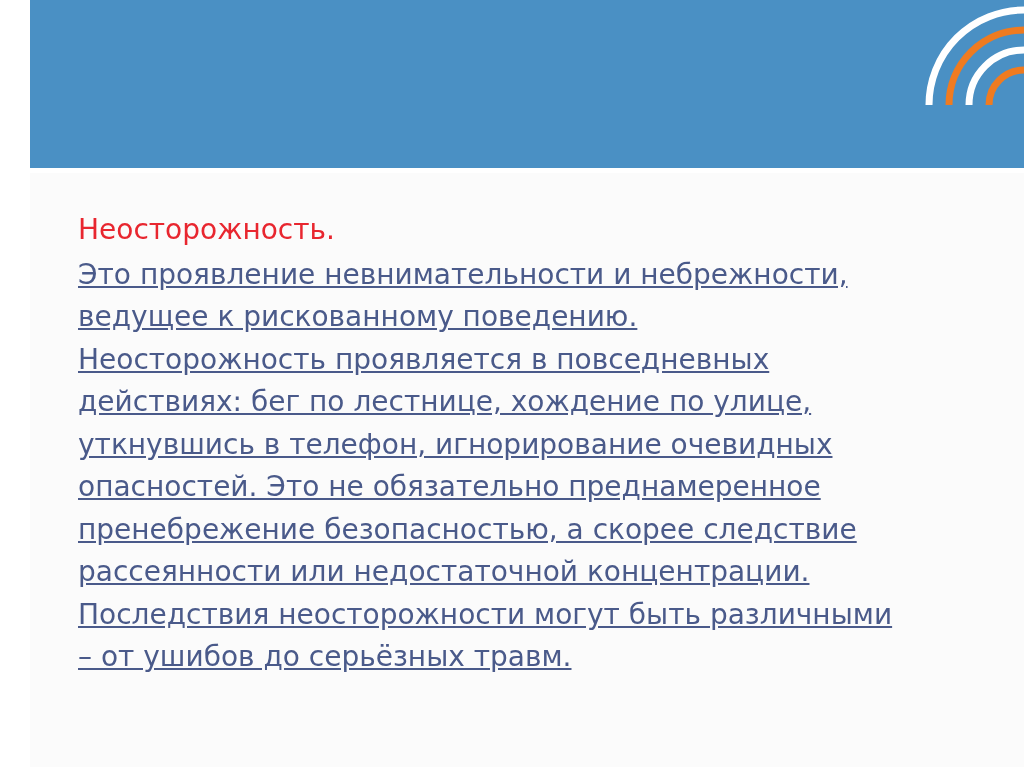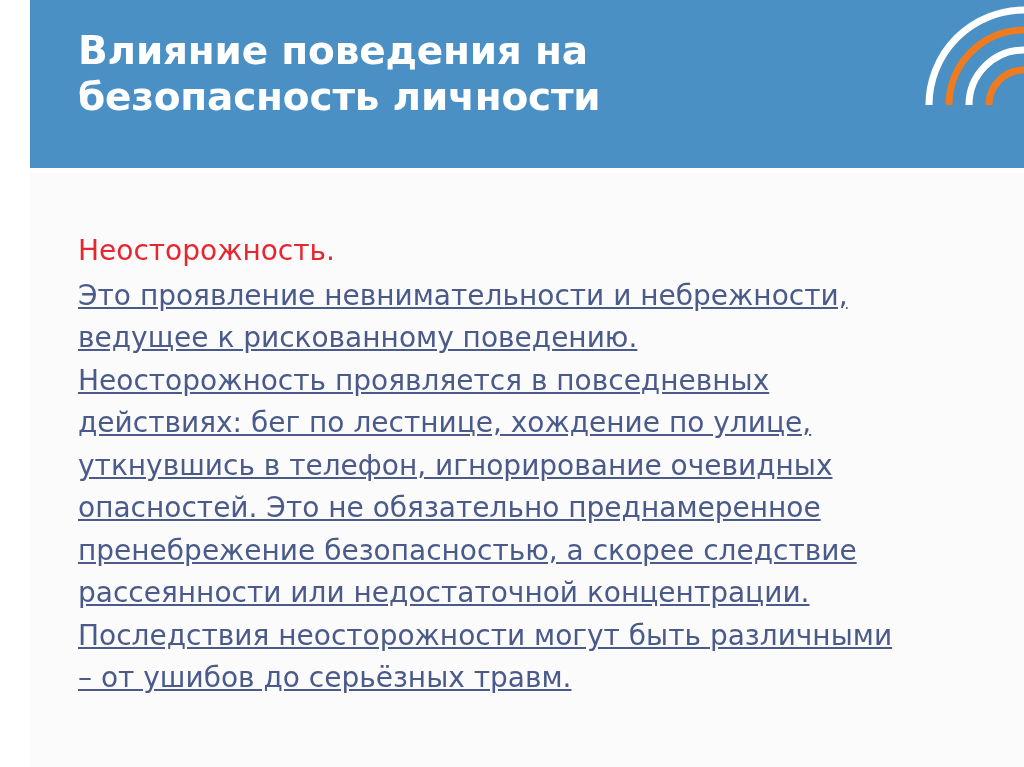--- a/index.html
+++ b/index.html
@@ -89,21 +89,21 @@
     left: 30px;
     top: 173px;
     width: 994px;
     height: 594px;
     background: #fbfbfb;
     z-index: 2;
   }
   .content {
     position: absolute;
     left: 78px;
-    top: 230px;
+    top: 209px;
     width: 900px;
     z-index: 4;
   }
   .lead {
     color: #e8262f;
     font-size: 28px;
     line-height: 1.52;
     margin: 0 0 2px 0;
   }
   .para {
@@ -126,22 +126,20 @@
     <svg width="160" height="150" viewBox="0 0 160 150" xmlns="http://www.w3.org/2000/svg">
       <g fill="none" stroke-linecap="butt">
         <path d="M160 10 A 95 95 0 0 0 65 105" stroke="#ffffff" stroke-width="7"></path>
         <path d="M160 30 A 75 75 0 0 0 85 105" stroke="#ef7b20" stroke-width="7"></path>
         <path d="M160 50 A 55 55 0 0 0 105 105" stroke="#ffffff" stroke-width="7"></path>
         <path d="M160 70 A 35 35 0 0 0 125 105" stroke="#ef7b20" stroke-width="7"></path>
       </g>
     </svg>
   </div>
 
-  <div class="header-title">Влияние поведения на
-безопасность личности</div>
 
   <div class="body-panel"></div>
 
   <div class="header-divider"></div>
 
   <div class="left-strip"></div>
 
   <div class="orange-circle"></div>
 
   <div class="content">

